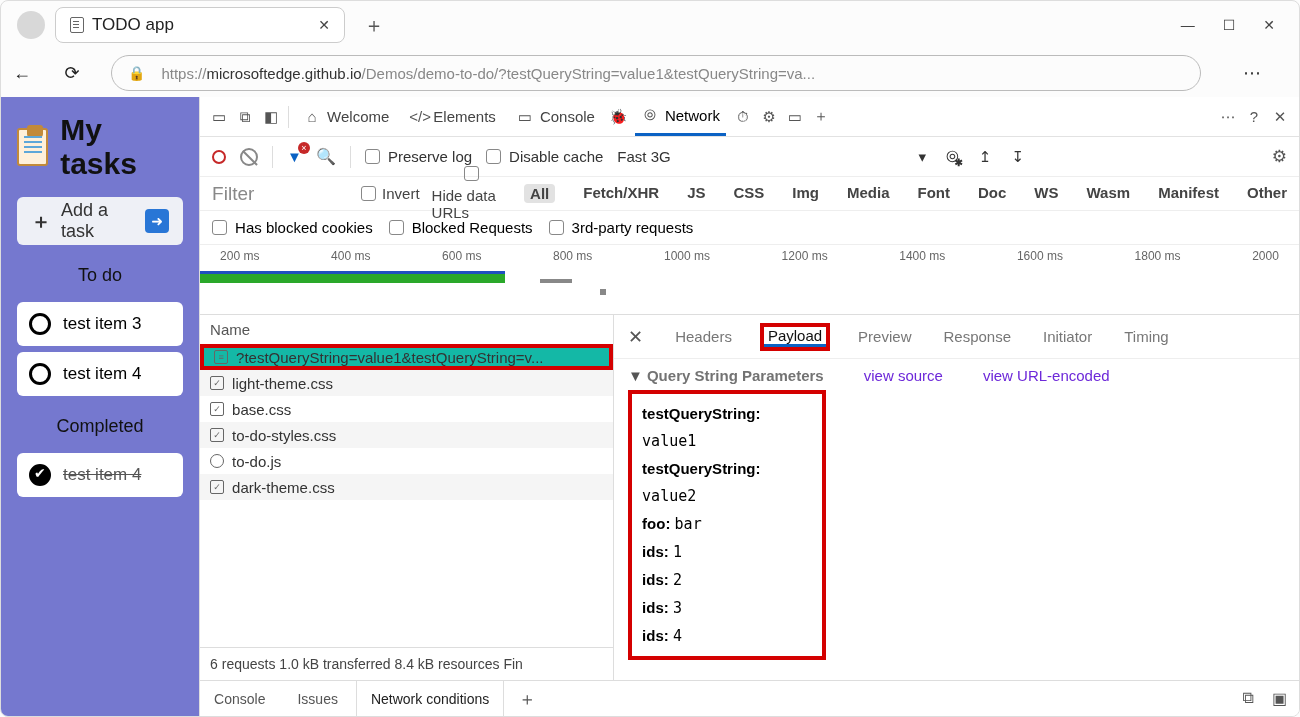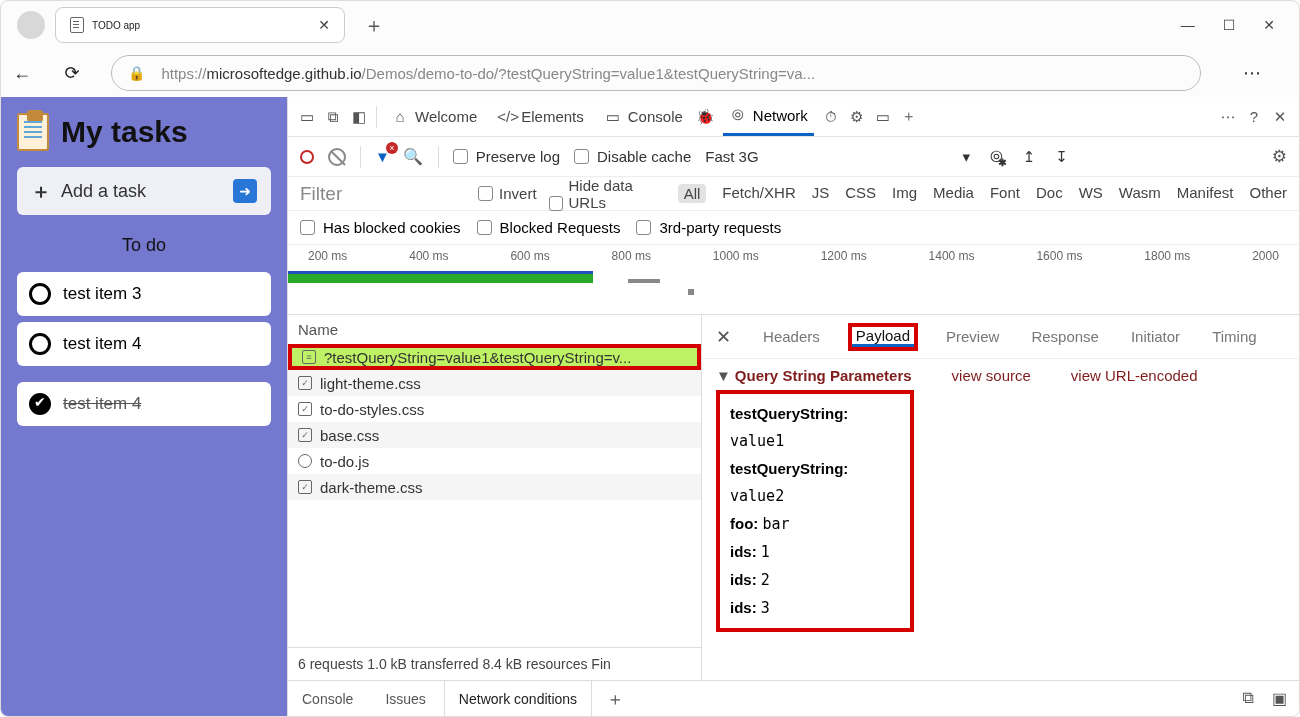--- a/index.html
+++ b/index.html
@@ -2,21 +2,21 @@
 <html><head>
 <meta charset="utf-8">
 <style>
 * { box-sizing: border-box; margin: 0; padding: 0; font-family: "Segoe UI", Arial, sans-serif; }
 body { width: 1300px; height: 717px; background: #fcfcfc; border: 1px solid #ddd; border-radius: 8px; overflow: hidden; position: relative; }
 
 
 .chrome-tabstrip { height: 48px; display: flex; align-items: center; padding: 0 6px; }
 .profile { width: 28px; height: 28px; border-radius: 50%; background: #d8d8d8; margin: 0 10px; }
 .tab { width: 290px; height: 36px; background: #fff; border: 1px solid #ccc; border-radius: 8px; display: flex; align-items: center; justify-content: space-between; padding: 0 14px; }
-.tab-title { font-size: 10px; color: #222; }
+.tab-title { font-size: 17px; color: #222; }
 .tab .close { font-size: 14px; color: #444; }
 .doc-glyph { width: 14px; height: 16px; border: 1.5px solid #666; border-radius: 2px; margin-right: 8px; position: relative; }
 .doc-glyph::after { content:""; position:absolute; left:2px; top:3px; width:6px; height:1px; background:#666; box-shadow:0 3px 0 #666,0 6px 0 #666; }
 .newtab { width: 34px; height: 34px; border-radius: 6px; display: flex; align-items: center; justify-content: center; font-size: 20px; color: #555; margin-left: 12px; }
 .win-controls { margin-left: auto; display: flex; gap: 28px; padding-right: 18px; color: #444; }
 .win-controls span{font-size:14px;}
 
 .addrbar { height: 48px; display: flex; align-items: center; gap: 28px; padding: 0 10px; }
 .nav-icon { font-size: 18px; color: #222; width: 22px; text-align: center; }
 .omnibox { flex: 1; height: 36px; border: 1px solid #bbb; border-radius: 18px; display: flex; align-items: center; padding: 0 16px; gap: 16px; color: #333; font-size: 15px; max-width: 1090px; }
@@ -75,39 +75,39 @@
 .tl-ticks{display:flex;justify-content:space-between;padding: 0 20px; font-size:12px;color:#666;}
 .tl-bar{position:absolute;left:0;top:26px;width:305px;height:12px;background:#2aa82a;border-top:3px solid #2050c0;}
 .tl-mk{position:absolute;top:34px;width:32px;height:4px;background:#888;}
 .tl-mk2{width:6px;height:6px;}
 
 .dt-split{flex:1;display:flex;min-height:0;}
 .req-panel{width:414px;border-right:1px solid #ddd;display:flex;flex-direction:column;}
 .req-header{padding:6px 10px;color:#555;font-size:15px;}
 .req-row{height:26px;display:flex;align-items:center;gap:8px;padding:0 10px;font-size:15px;color:#333;}
 .req-row:nth-child(even){background:#f5f5f5;}
-.req-row.sel{background:#bef264;}
+.req-row.sel{background:#14b8a6;}
 .box-red-thick{border:4px solid #d40000;}
 .ri{width:14px;height:14px;border:1.5px solid #666;border-radius:2px;font-size:9px;display:flex;align-items:center;justify-content:center;color:#666;}
 .ri.css::after{content:"✓";}
 .ri.js{border-radius:50%;}
 .ri.doc::after{content:"≡";}
 .req-footer{margin-top:auto;border-top:1px solid #ddd;padding:8px 10px;font-size:14px;color:#444;white-space:nowrap;overflow:hidden;}
 
 .det-panel{flex:1;display:flex;flex-direction:column;}
 .det-tabs{height:44px;display:flex;align-items:center;gap:24px;padding:0 14px;border-bottom:1px solid #eee;font-size:15px;color:#777;}
 .det-tabs .x{font-size:18px;color:#555;margin-right:4px;}
 .det-tab{height:100%;display:flex;align-items:center;padding:0 4px;}
 .det-tab.active{color:#111;border-bottom:3px solid #0b62c4;}
 .payload-box{border:4px solid #d40000; padding:0;}
 .det-body{padding:8px 14px;font-size:15px;}
 .qsp-head{display:flex;gap:40px;align-items:center;margin-bottom:6px;}
-.qsp-head b{color:#7f1d1d;}
+.qsp-head b{color:#737373;}
 .qsp-head .tri{color:#555;margin-right:4px;}
-.src{color:#7f1d1d}
+.src{color:#6d28d9}
 .params{border:4px solid #d40000;padding:6px 10px;width:198px;font-size:15px;line-height:1.8;}
 .params .k{font-weight:700;}
 .params .v{font-family:Consolas,monospace;}
 
 .drawer{height:36px;border-top:1px solid #ddd;display:flex;align-items:center;gap:4px;font-size:14px;color:#555;}
 .drawer .dtab{padding:0 14px;height:100%;display:flex;align-items:center;}
 .drawer .dtab.active{background:#fff;border:1px solid #ddd;border-bottom:none;border-top:none;font-weight:500;color:#222;}
 .drawer .dplus{padding:0 10px;font-size:18px;}
 .drawer-icons{margin-left:auto;display:flex;gap:18px;padding-right:12px;font-size:16px;color:#555;}
 </style>
@@ -161,20 +161,21 @@
     <div id="todo-list" style="display:flex;flex-direction:column;gap:6px;">
         <div class="task">
           <span class="circle"></span>
           <span>test item 3</span>
         </div>
         <div class="task">
           <span class="circle"></span>
           <span>test item 4</span>
         </div>
       </div>
+    <div class="sect">Completed</div>
     <div id="done-list" style="display:flex;flex-direction:column;gap:6px;">
         <div class="task done">
           <span class="circle done"></span>
           <span>test item 4</span>
         </div>
       </div>
   </div>
 
   <div class="devtools">
     <div class="dt-tabs">
@@ -233,25 +234,25 @@
       </span>
       <span class="gear">⚙</span>
     </div>
 
     <div class="dt-filter">
       <span class="filter-input">Filter</span>
       <label style="display:flex;gap:6px;align-items:center;">
           <span class="chk"></span>
           <span>Invert</span>
         </label>
-      <label style="display:flex;gap:6px;align-items:flex-end;">
+      <label style="display:flex;gap:6px;align-items:center;flex-direction:column;">
           <span class="chk"></span>
           <span>Hide data URLs</span>
         </label>
-      <span id="type-chips" style="display:flex;gap:16px;">
+      <span id="type-chips" style="display:flex;gap:28px;font-weight:bold;">
           <span class="filter-chip active">All</span>
           <span class="filter-chip ">Fetch/XHR</span>
           <span class="filter-chip ">JS</span>
           <span class="filter-chip ">CSS</span>
           <span class="filter-chip ">Img</span>
           <span class="filter-chip ">Media</span>
           <span class="filter-chip ">Font</span>
           <span class="filter-chip ">Doc</span>
           <span class="filter-chip ">WS</span>
           <span class="filter-chip ">Wasm</span>
@@ -300,25 +301,25 @@
             <div class="req-row sel box-red-thick">
               <span class="ri doc"></span>
               <span>?testQueryString=value1&amp;testQueryString=v...</span>
             </div>
             <div class="req-row ">
               <span class="ri css"></span>
               <span>light-theme.css</span>
             </div>
             <div class="req-row ">
               <span class="ri css"></span>
+              <span>base.css</span>
+            </div>
+            <div class="req-row ">
+              <span class="ri css"></span>
               <span>to-do-styles.css</span>
-            </div>
-            <div class="req-row ">
-              <span class="ri css"></span>
-              <span>base.css</span>
             </div>
             <div class="req-row ">
               <span class="ri js"></span>
               <span>to-do.js</span>
             </div>
             <div class="req-row ">
               <span class="ri css"></span>
               <span>dark-theme.css</span>
             </div>
           </div>
@@ -338,20 +339,21 @@
             <span class="src">view source</span>
             <span class="src">view URL-encoded</span>
           </div>
           <div class="params" id="params">
               <div><span class="k">testQueryString:</span> <span class="v">value1</span></div>
               <div><span class="k">testQueryString:</span> <span class="v">value2</span></div>
               <div><span class="k">foo:</span> <span class="v">bar</span></div>
               <div><span class="k">ids:</span> <span class="v">1</span></div>
               <div><span class="k">ids:</span> <span class="v">2</span></div>
               <div><span class="k">ids:</span> <span class="v">3</span></div>
+              <div><span class="k">ids:</span> <span class="v">4</span></div>
             </div>
         </div>
       </div>
     </div>
 
     <div class="drawer">
       <span id="drawer-tabs" style="display:contents;"><span class="dtab ">Console</span><span class="dtab ">Issues</span><span class="dtab active">Network conditions</span></span>
       <span class="dplus">＋</span>
       <span class="drawer-icons">
         <span>⧉</span>

